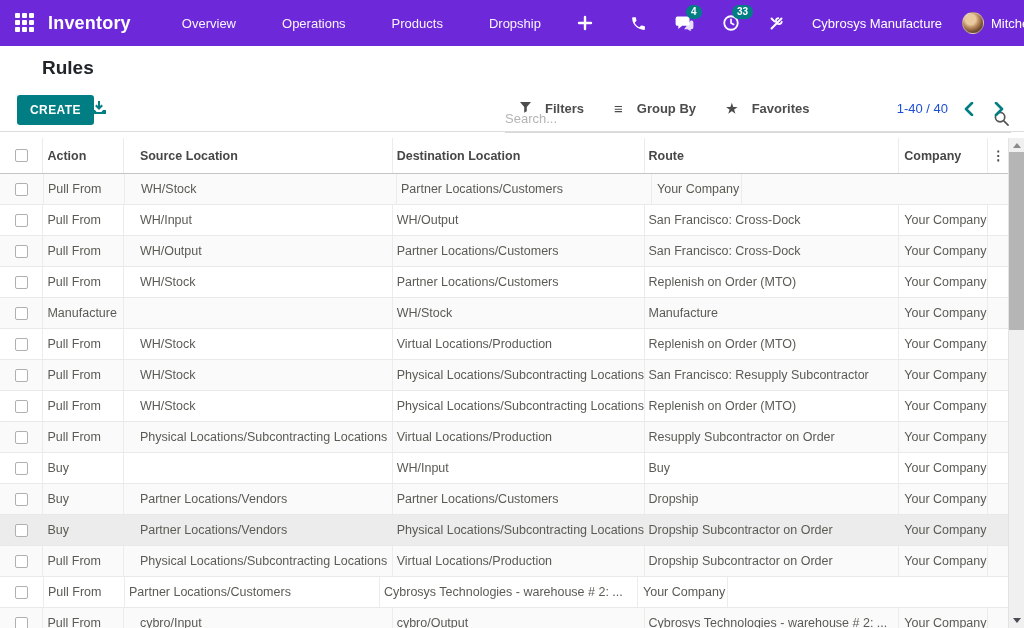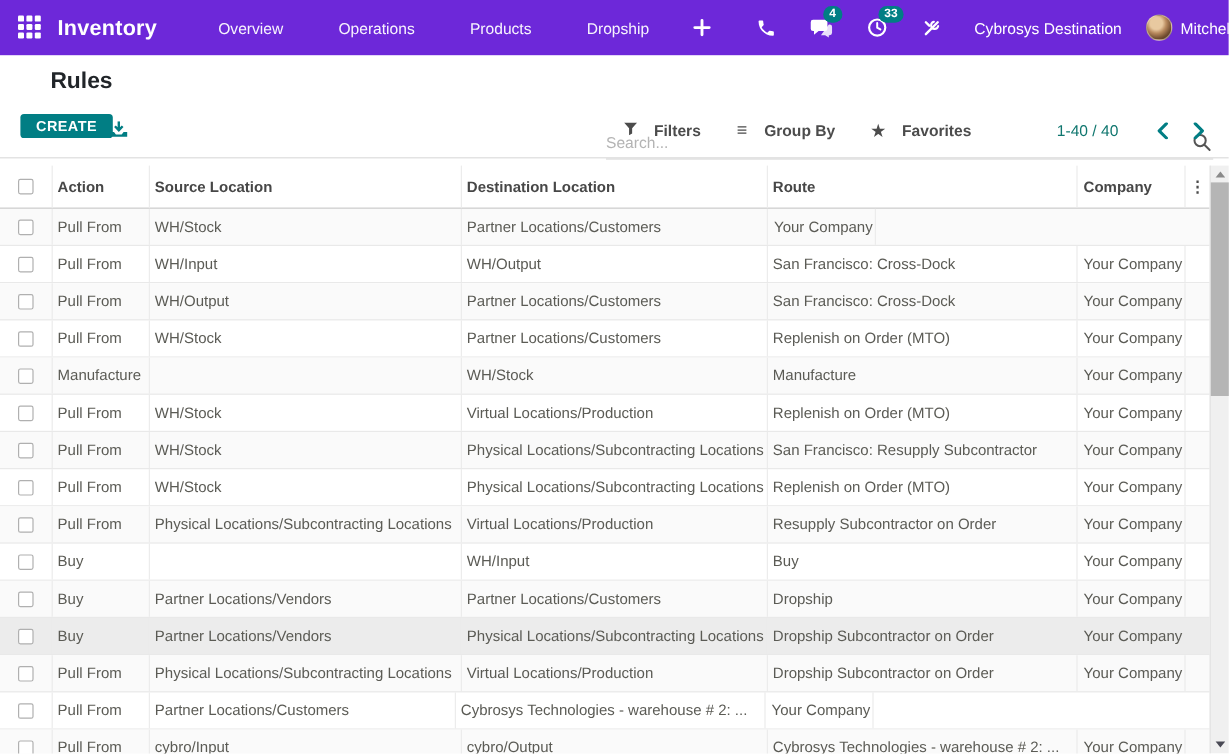--- a/index.html
+++ b/index.html
@@ -56,58 +56,58 @@
   }
   .search-wrap input {
     width: 470px; border: 0; outline: none; font-size: 13px; color: #555;
     font-family: "Liberation Sans", sans-serif; background: transparent; padding: 4px 0;
   }
   .search-wrap input::placeholder { color: #b4b4b4; }
   .search-icon { position: absolute; right: 2px; top: 4px; cursor: pointer; }
 
   
   .btn-create {
-    position: absolute; left: 17px; top: 95px; height: 20px;
+    position: absolute; left: 17px; top: 95px; height: 30px;
     background: #017E84; color: #fff; border: 0; border-radius: 3px;
     font-size: 12px; font-weight: 700; letter-spacing: .4px; padding: 0 13px;
     font-family: "Liberation Sans", sans-serif; cursor: pointer;
   }
   .export-icon { position: absolute; left: 91px; top: 101px; cursor: pointer; }
   .view-controls {
     position: absolute; left: 520px; top: 95px; height: 27px;
     display: flex; align-items: center; gap: 30px;
   }
   .vc-item { display: flex; align-items: center; gap: 14px; cursor: pointer;
              font-size: 13px; font-weight: 700; color: #4c4c4c; }
   .vc-item .glyph { color: #4c4c4c; }
   .star-glyph { font-size: 13px; }
   .gb-glyph { font-size: 15px; font-weight: 400; }
   .pager { position: absolute; right: 14px; top: 95px; height: 27px; display: flex; align-items: center; }
-  .pager-text { font-size: 13px; color: #0f766e; margin-right: 18px; }
+  .pager-text { font-size: 13px; color: #1d4ed8; margin-right: 2px; }
   .pg-btn { width: 22px; height: 22px; display: flex; align-items: center; justify-content: center;
             cursor: pointer; margin-left: 8px; }
 
   .hdivider { position: absolute; left: 0; top: 131px; width: 1024px; height: 1px; background: #dcdcdc; }
 
   
   .table { position: absolute; left: 0; top: 138px; width: 1008px; }
   .thead, .trow { display: flex; width: 1008px; }
   .thead { height: 36px; border-bottom: 1px solid #c4c4c4; align-items: center; background: #fff; }
   .thead .cell { font-weight: 700; color: #474747; }
   .trow { height: 31px; border-bottom: 1px solid #e9e9e9; align-items: center; cursor: pointer; }
   .trow:nth-child(odd) { background: #fafafa; }
   .trow.highlight { background: #ececec; }
   .cell {
     font-size: 12.5px; color: #5b5b55; white-space: nowrap; overflow: hidden;
     text-overflow: ellipsis; padding: 0 4px 0 4px; height: 100%;
     display: flex; align-items: center; border-right: 1px solid #ececec;
   }
   .c-check { width: 44px; justify-content: center; padding: 0; }
   .c-action { width: 81px; padding-right: 32px; text-align: center; }
-  .c-source { width: 260px; }
+  .c-source { width: 260px; margin-left: 12px; }
   .c-dest { width: 255px; }
   .c-route { width: 258px; }
   .c-company { width: 90px; padding-left: 5px; }
   .c-opt { width: 20px; border-right: 0; justify-content: center; padding: 0; }
   .cb {
     width: 13px; height: 13px; border: 1px solid #b0b0b0; border-radius: 2px;
     background: #fff; display: inline-block; cursor: pointer;
   }
   .dots { font-size: 13px; font-weight: 700; color: #4c4c4c; cursor: pointer; line-height: 1; }
 
@@ -172,21 +172,21 @@
         </svg>
       <span class="badge">33</span>
     </span>
     <span class="navicon" style="margin-left:14px">
       <svg width="17" height="17" viewBox="0 0 24 24">
           <path d="M5 19 19 5" stroke="#fff" stroke-width="2.8" stroke-linecap="round"></path>
           <path d="M14.5 4.5a4.2 4.2 0 1 0 5 5" fill="none" stroke="#fff" stroke-width="2.4" stroke-linecap="round"></path>
           <path d="M5 5l4 4" stroke="#fff" stroke-width="2.8" stroke-linecap="round"></path>
         </svg>
     </span>
-    <span class="nav-company">Cybrosys Destination</span>
+    <span class="nav-company">Cybrosys Manufacture</span>
     <span class="avatar"></span>
     <span class="nav-user">Mitchell Admin</span>
   </div>
 </header>
 
 <h1 class="page-title">Rules</h1>
 
 <div class="search-wrap">
   <input type="text" placeholder="Search..." style="">
   <span class="search-icon">

